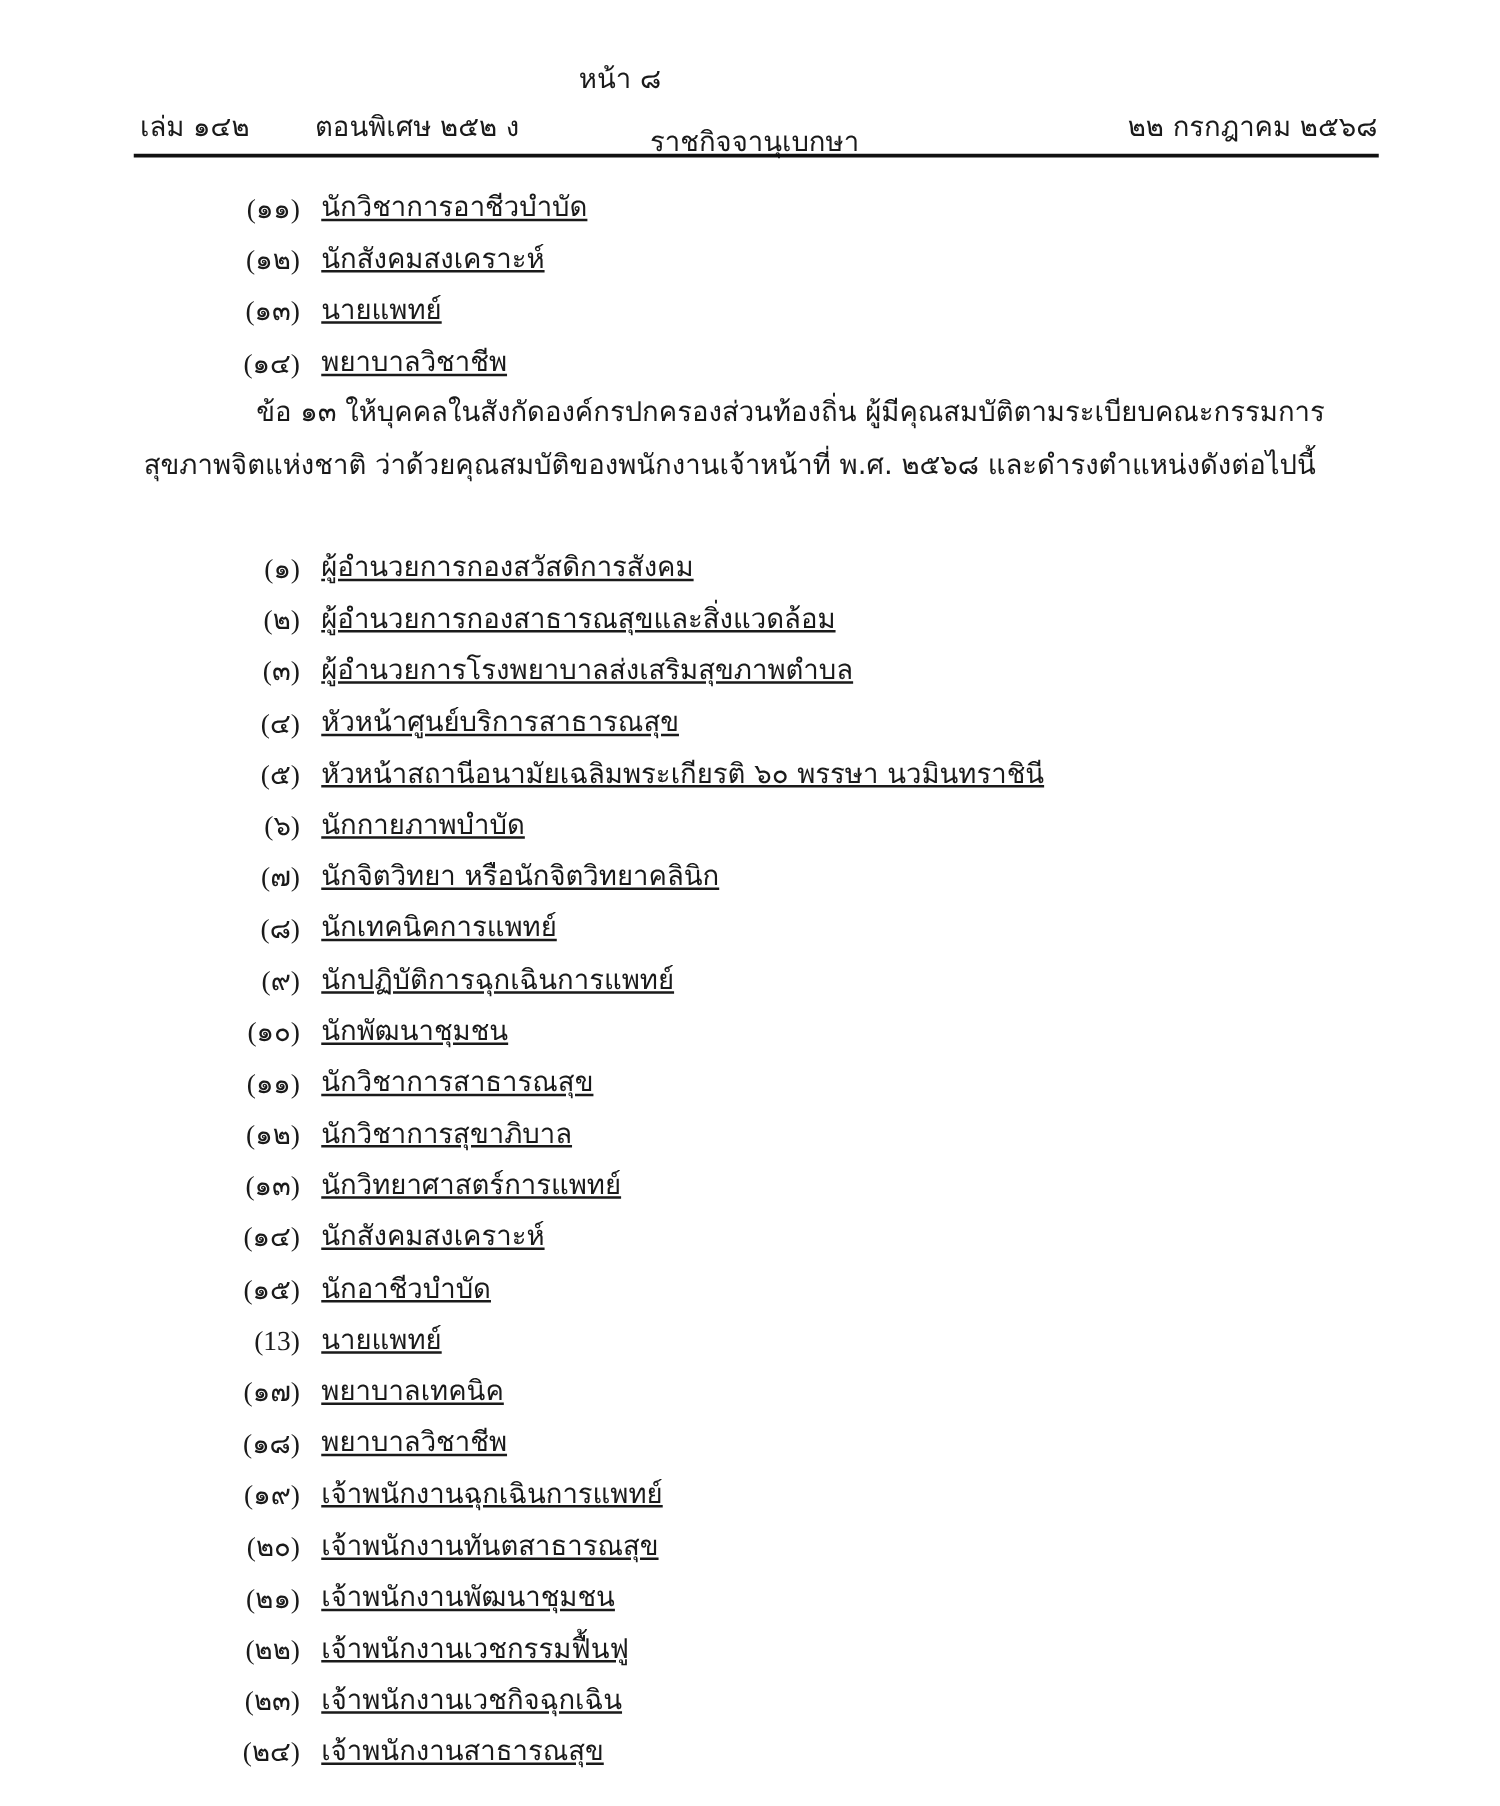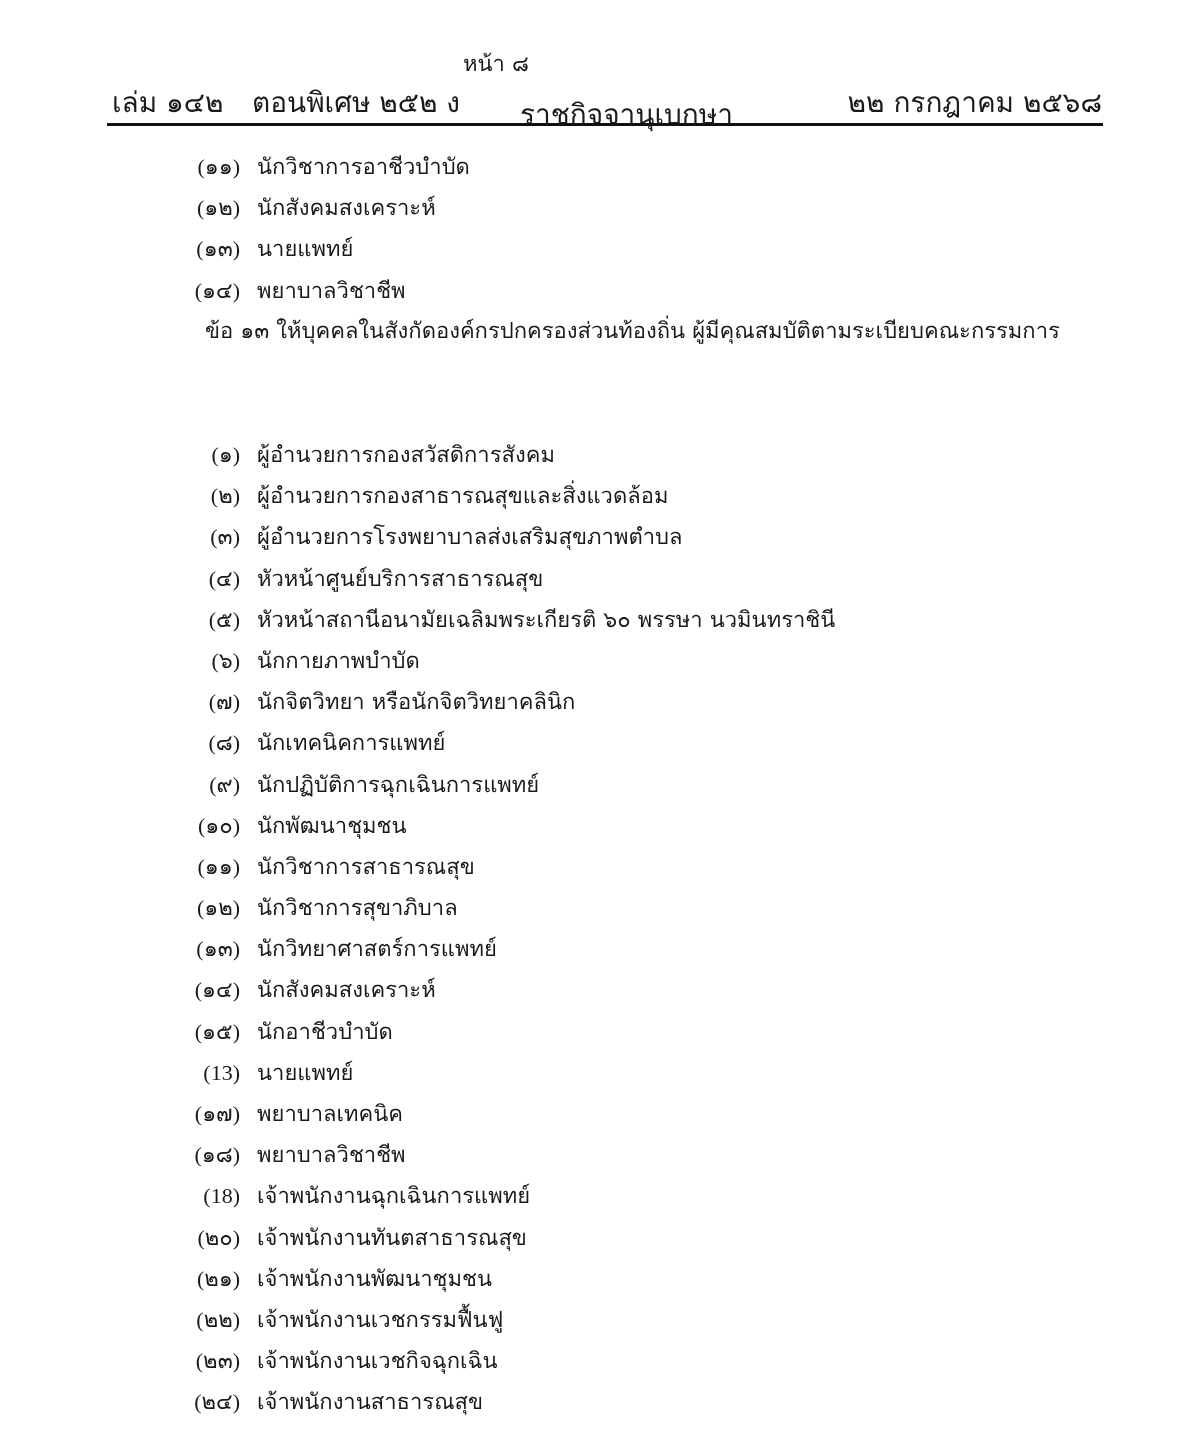--- a/index.html
+++ b/index.html
@@ -23,21 +23,21 @@
     text-align: center;
     font-size: 22px;
     line-height: 32px;
   }
   .header-line {
     position: absolute;
     top: 86px;
     left: 112px;
     width: 990px;
     height: 34px;
-    font-size: 28px;
+    font-size: 22px;
     line-height: 34px;
   }
   .header-line span { position: absolute; top: 0; white-space: nowrap; }
   .hdr-volume { left: 0; }
   .hdr-issue { left: 140px; }
   .hdr-title { left: 408px; margin-top: 12px; }
   .hdr-date { right: 0; }
   .header-rule {
     position: absolute;
     top: 123px;
@@ -61,20 +61,21 @@
     white-space: nowrap;
   }
   .list .num {
     position: absolute;
     right: 0;
     text-align: right;
     width: 80px;
   }
   .list .txt {
     position: absolute;
+    text-decoration: underline;
   }
   .list-a { top: 146px; }
   .list-a .num { left: 160px; width: 80px; }
   .list-a .txt { left: 257px; }
   .list-b { top: 434px; }
   .list-b .num { left: 160px; width: 80px; }
   .list-b .txt { left: 257px; }
   .list li .num { right: auto; font-family: Liberation Serif, serif; }
   .para {
     position: absolute;
@@ -114,20 +115,21 @@
       <span class="txt">นายแพทย์</span>
     </li>
   <li>
       <span class="num">(๑๔)</span>
       <span class="txt">พยาบาลวิชาชีพ</span>
     </li>
 </ul>
 
 <div class="para">
   <p class="indent">ข้อ ๑๓ ให้บุคคลในสังกัดองค์กรปกครองส่วนท้องถิ่น ผู้มีคุณสมบัติตามระเบียบคณะกรรมการ</p>
+  <p>สุขภาพจิตแห่งชาติ ว่าด้วยคุณสมบัติของพนักงานเจ้าหน้าที่ พ.ศ. ๒๕๖๘ และดำรงตำแหน่งดังต่อไปนี้</p>
 </div>
 
 <ul class="list list-b">
   <li>
       <span class="num">(๑)</span>
       <span class="txt">ผู้อำนวยการกองสวัสดิการสังคม</span>
     </li>
   <li>
       <span class="num">(๒)</span>
       <span class="txt">ผู้อำนวยการกองสาธารณสุขและสิ่งแวดล้อม</span>
@@ -190,21 +192,21 @@
     </li>
   <li>
       <span class="num">(๑๗)</span>
       <span class="txt">พยาบาลเทคนิค</span>
     </li>
   <li>
       <span class="num">(๑๘)</span>
       <span class="txt">พยาบาลวิชาชีพ</span>
     </li>
   <li>
-      <span class="num">(18)</span>
+      <span class="num">(๑๙)</span>
       <span class="txt">เจ้าพนักงานฉุกเฉินการแพทย์</span>
     </li>
   <li>
       <span class="num">(๒๐)</span>
       <span class="txt">เจ้าพนักงานทันตสาธารณสุข</span>
     </li>
   <li>
       <span class="num">(๒๑)</span>
       <span class="txt">เจ้าพนักงานพัฒนาชุมชน</span>
     </li>

